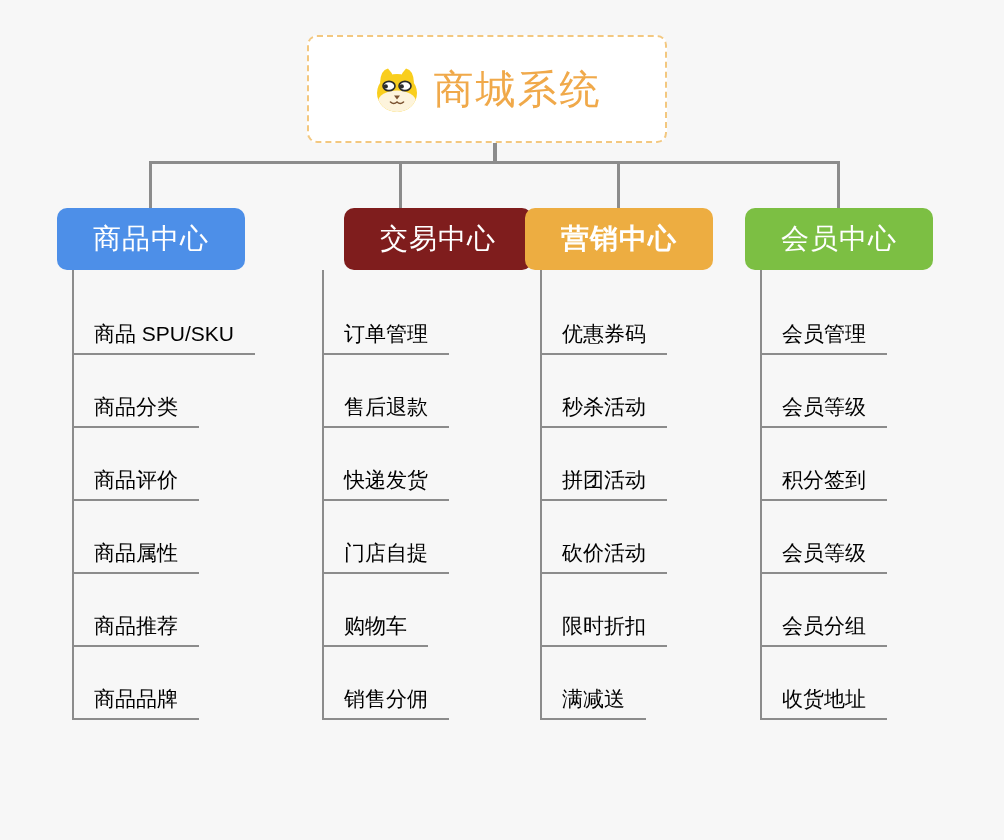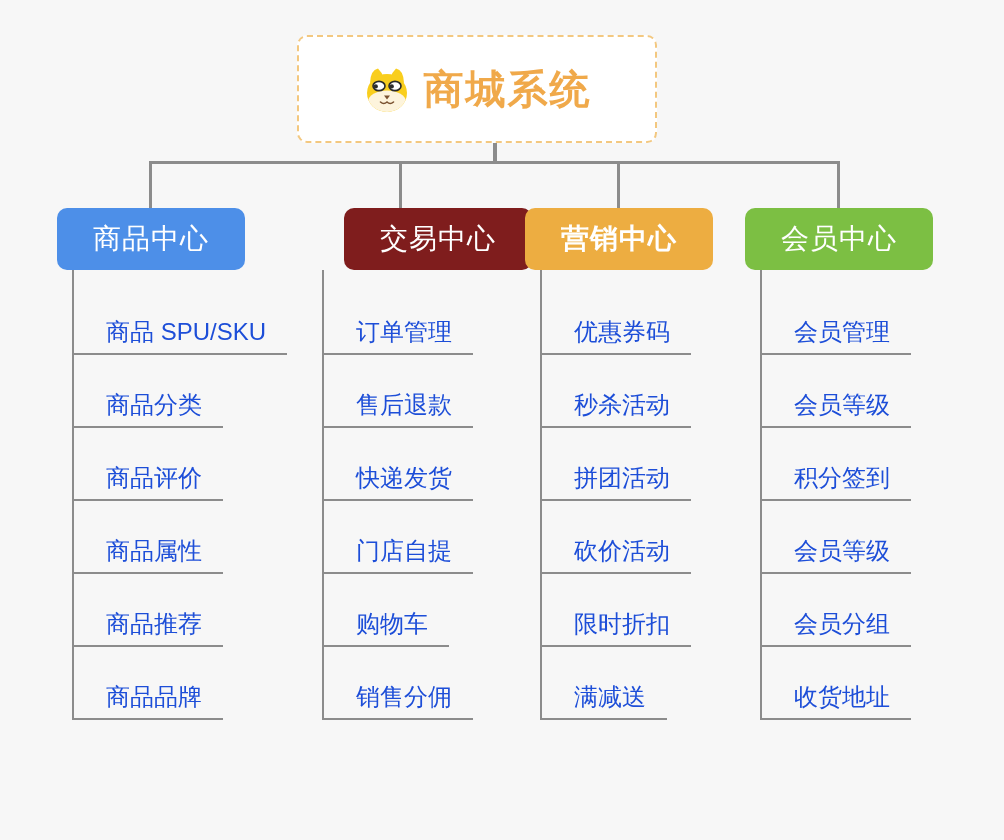--- a/index.html
+++ b/index.html
@@ -11,32 +11,31 @@
     position: relative;
     width: 1004px;
     height: 840px;
     background: #f7f7f7;
     overflow: hidden;
   }
 
   
   .root-node {
     position: absolute;
-    left: 297px; top: 35px;
+    left: 307px; top: 35px;
     width: 360px; height: 108px;
     background: #ffffff;
     border: 2px dashed #f3c880;
     border-radius: 10px;
     box-sizing: border-box;
     display: flex;
     align-items: center;
     justify-content: center;
     gap: 13px;
     z-index: 3;
-    font-weight: bold;
   }
   .root-title {
     font-size: 40px;
     letter-spacing: 2px;
     color: #f0a94a;
     white-space: nowrap;
   }
   .root-icon { width: 48px; height: 50px; flex: 0 0 auto; }
 
   
@@ -77,24 +76,24 @@
     width: max-content;
   }
   .child-row {
     height: 73px;
     display: flex;
     align-items: flex-end;
   }
   .child-row:first-child { height: 85px; }
   .child-label {
     border-bottom: 2px solid #8c8c8c;
-    padding: 0 21px 9px 32px;
-    font-size: 24px;
+    padding: 0 21px 9px 20px;
+    font-size: 21px;
     line-height: 1;
-    color: #1d4ed8;
+    color: #000000;
     white-space: nowrap;
   }
 </style>
 </head>
 <body>
 
 <div class="canvas">
 
   <div class="root-node">
     <svg class="root-icon" viewBox="0 0 48 50" aria-hidden="true">

